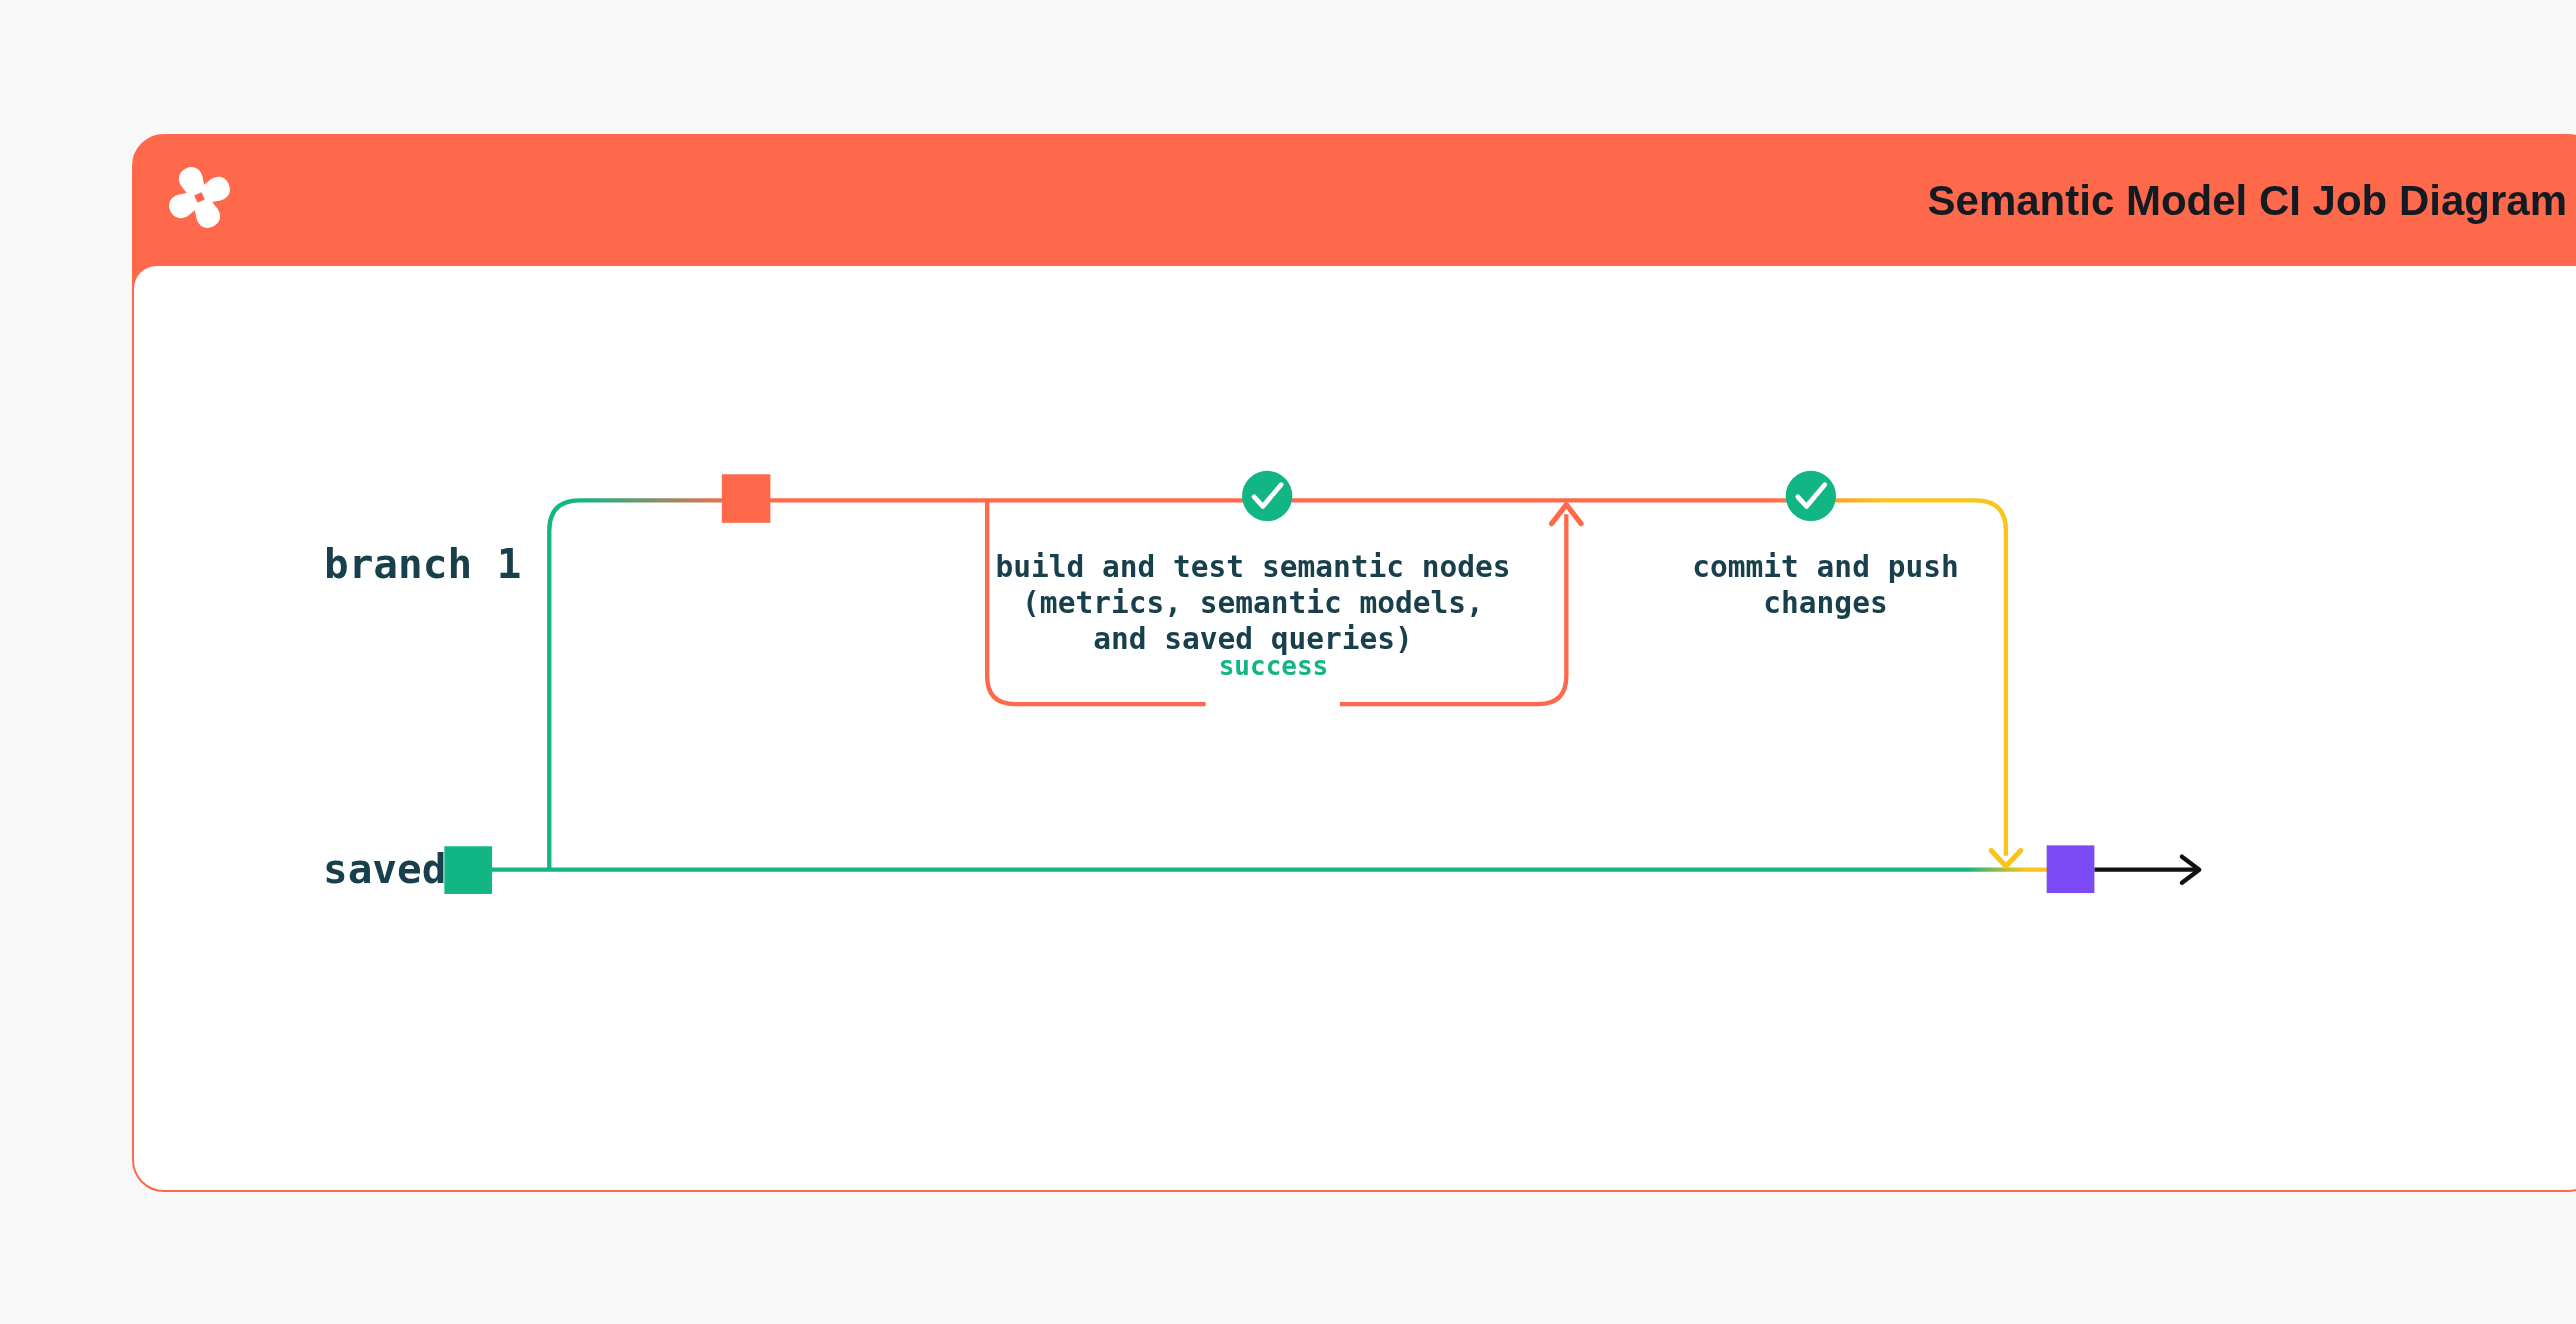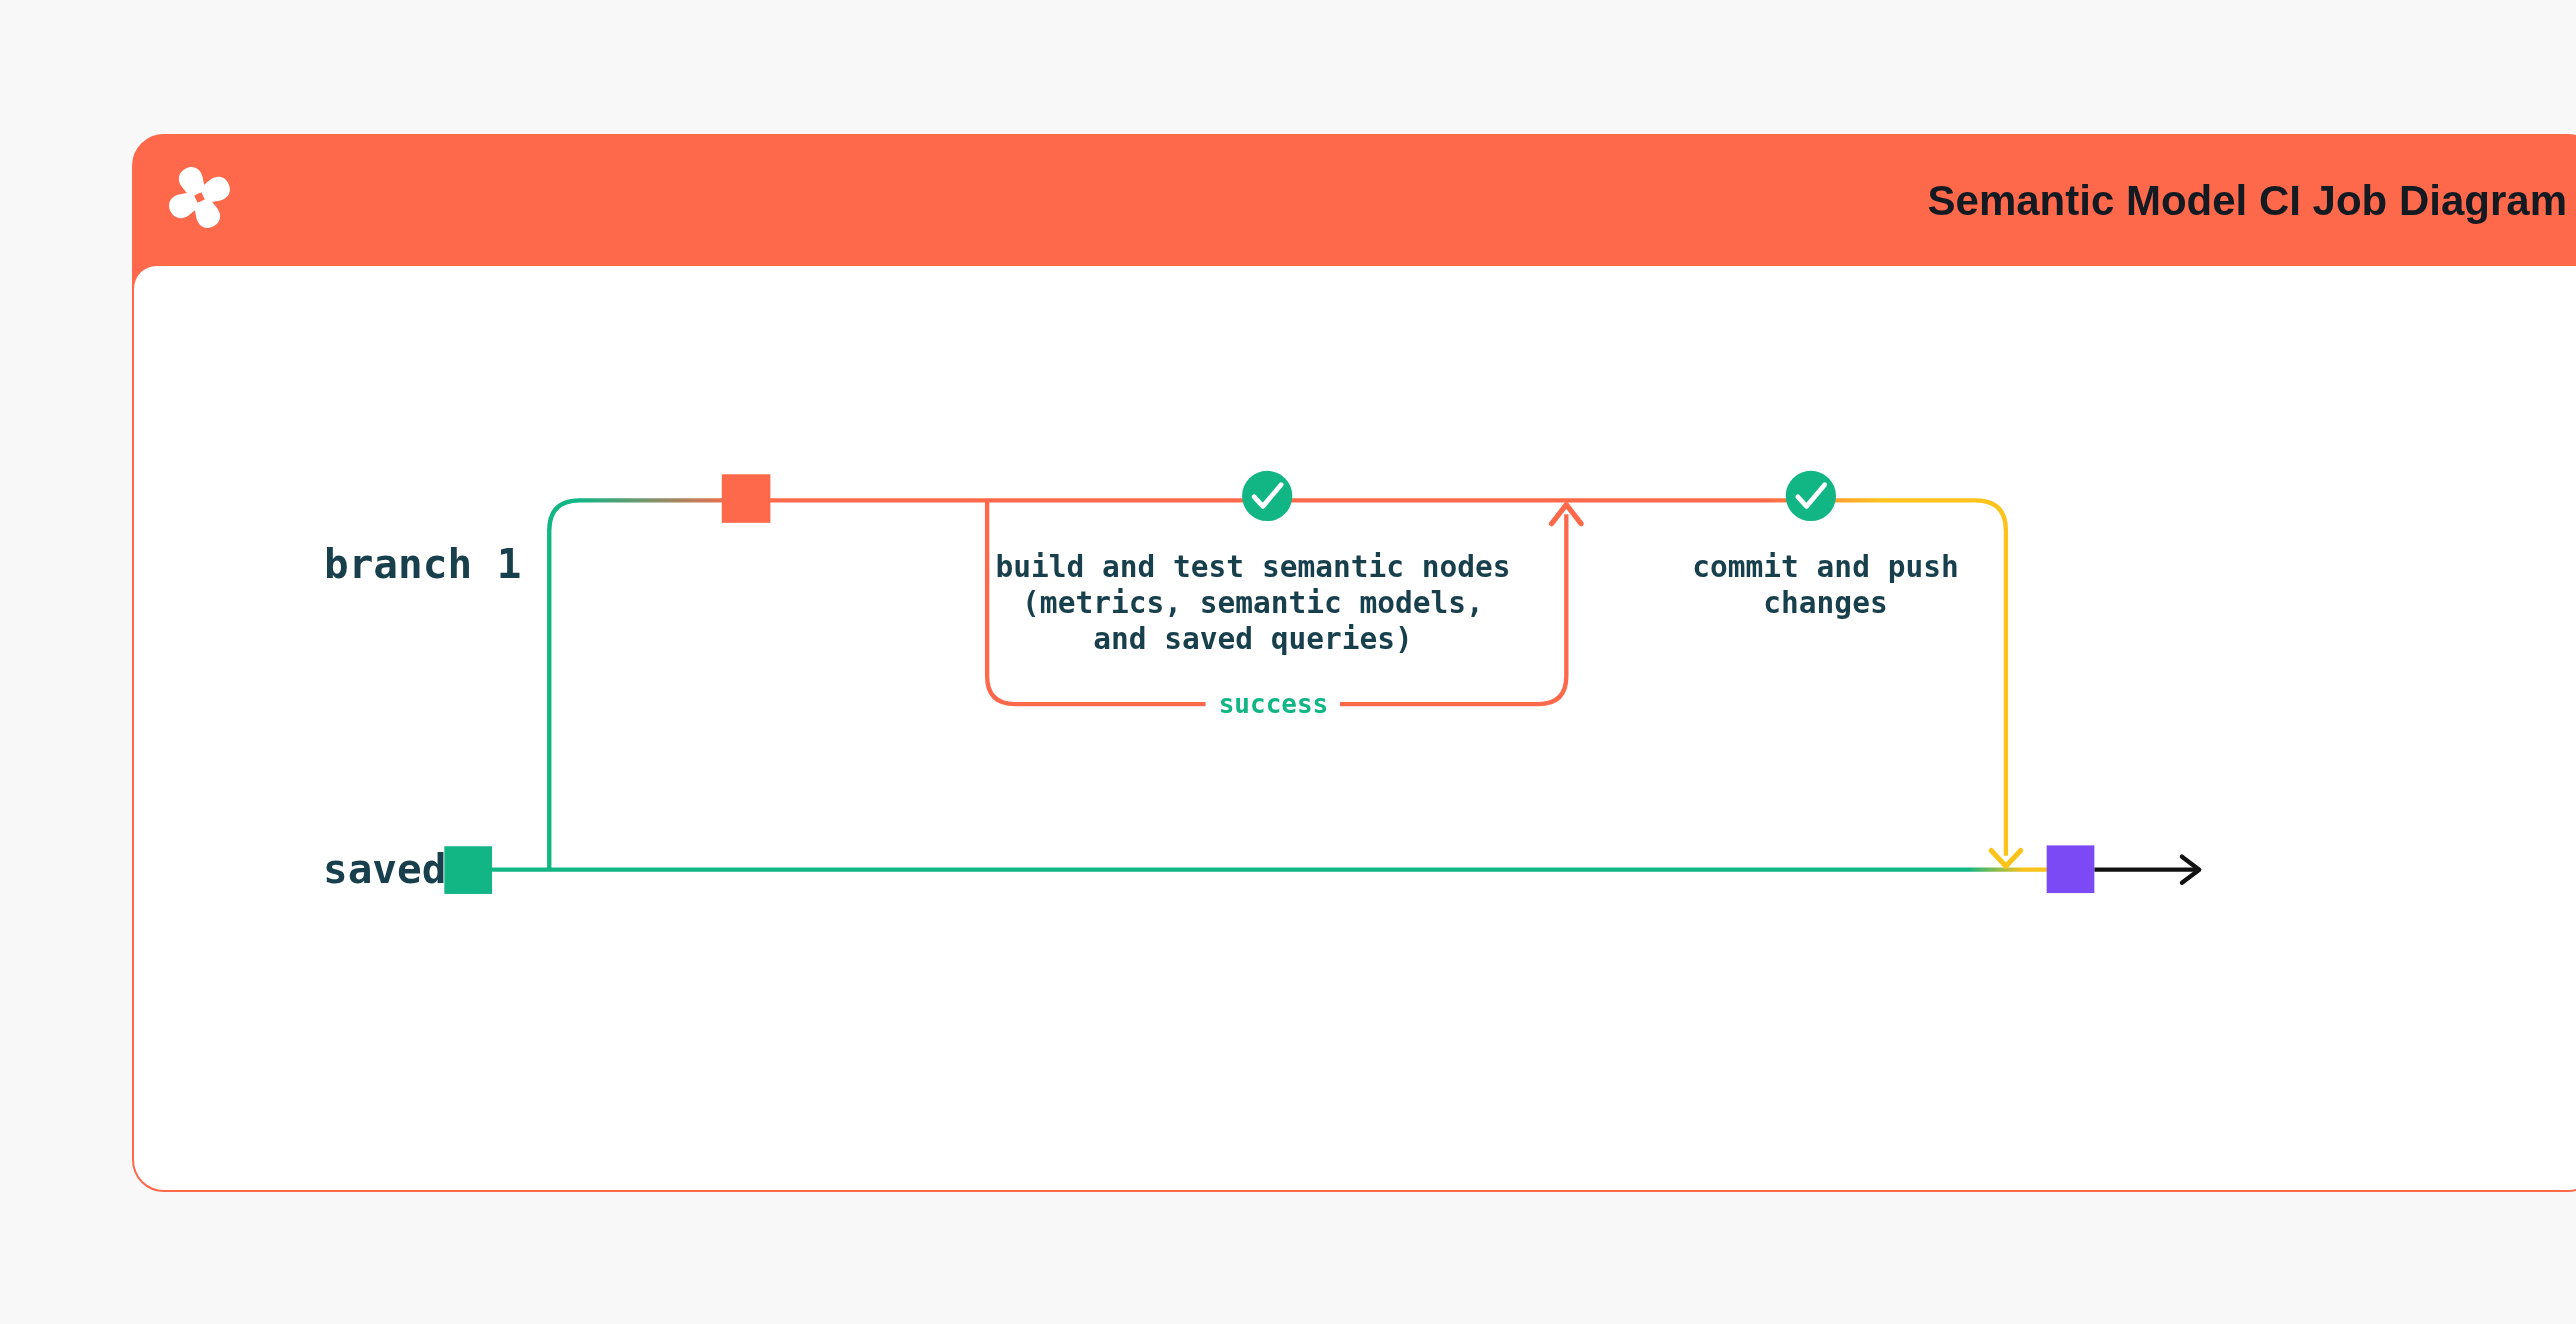--- a/index.html
+++ b/index.html
@@ -53,21 +53,21 @@
     white-space:pre-line;
   }
   .lbl.big{font-size:41px;line-height:45px;}
   .lbl.node{font-size:29.5px;line-height:36px;text-align:center;}
   .lbl.success{font-size:26px;line-height:31px;color:#12B584;text-align:center;}
   .branch-label{left:324px;top:542px;}
   .main-label{left:323px;top:847px;}
   .node-create{left:573px;top:545px;width:347px;}
   .node-build{left:961px;top:549px;width:520px;margin-left:32px;}
   .node-commit{left:1652px;top:549px;width:347px;}
-  .success-label{left:1187px;top:689px;width:173px;}
+  .success-label{left:1187px;top:651px;width:173px;}
   .node-merge{left:1830px;top:908px;width:434px;line-height:38px;}
 </style>
 </head>
 <body>
 
 <div class="card">
   <div class="header">
     <svg class="logo" viewBox="0 0 100 100">
       <g transform="rotate(20 50 50)">
         <path fill="#FFFFFF" fill-rule="evenodd" d="

